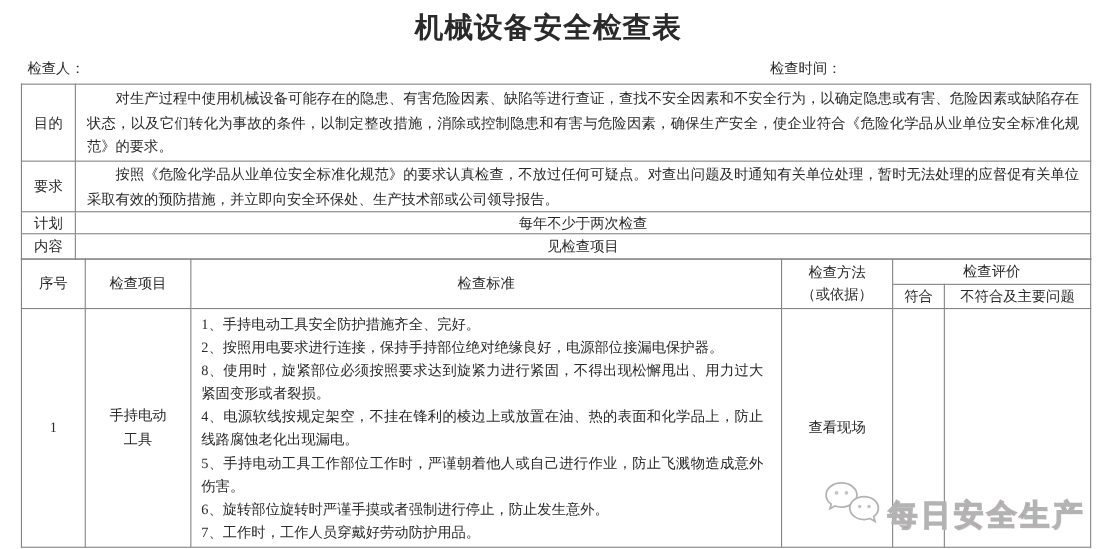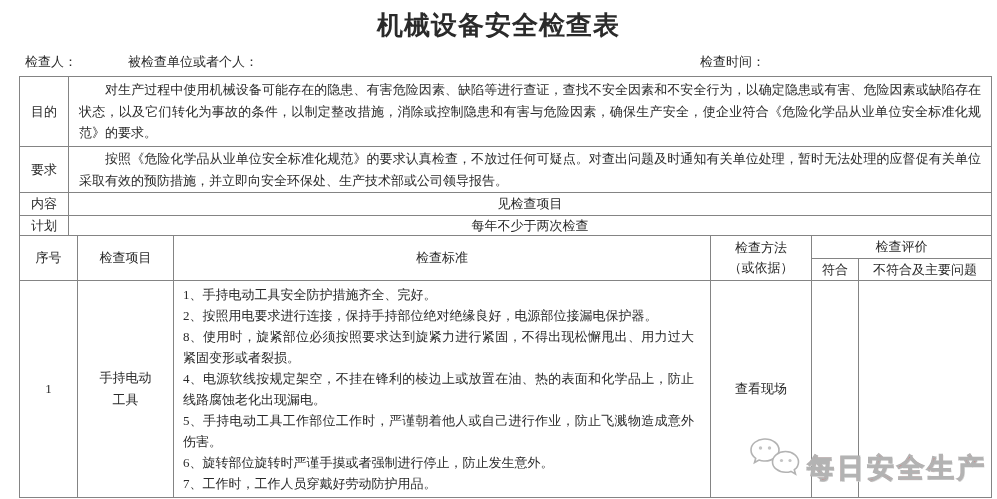--- a/index.html
+++ b/index.html
@@ -53,21 +53,20 @@
     margin-top:20px;
   }
 </style>
 </head>
 <body>
 
 <div class="page-title">机械设备安全检查表</div>
 
 <div class="info-bar">
   <span class="info-inspector">检查人：</span>
-  <span class="info-unit">被检查单位或者个人：</span>
   <span class="info-time">检查时间：</span>
 </div>
 
 <div class="tables">
 
   <table class="t1">
     <colgroup>
         <col style="width:49px">
         <col style="width:923px">
       </colgroup>
@@ -77,27 +76,27 @@
       <td>
             <div class="para">对生产过程中使用机械设备可能存在的隐患、有害危险因素、缺陷等进行查证，查找不安全因素和不安全行为，以确定隐患或有害、危险因素或缺陷存在状态，以及它们转化为事故的条件，以制定整改措施，消除或控制隐患和有害与危险因素，确保生产安全，使企业符合《危险化学品从业单位安全标准化规范》的要求。</div>
           </td>
     </tr>
     <tr style="height:43px">
       <td class="lbl">要求</td>
       <td>
             <div class="para">按照《危险化学品从业单位安全标准化规范》的要求认真检查，不放过任何可疑点。对查出问题及时通知有关单位处理，暂时无法处理的应督促有关单位采取有效的预防措施，并立即向安全环保处、生产技术部或公司领导报告。</div>
           </td>
     </tr>
+    <tr style="height:20px">
+      <td class="lbl">计划</td>
+      <td class="center-text">每年不少于两次检查</td>
+    </tr>
     <tr style="height:23px">
       <td class="lbl">内容</td>
       <td class="center-text">见检查项目</td>
-    </tr>
-    <tr style="height:20px">
-      <td class="lbl">计划</td>
-      <td class="center-text">每年不少于两次检查</td>
     </tr>
   </tbody>
     </table>
 
   <table class="t2">
     <colgroup>
       <col style="width:58px">
         <col style="width:96px">
         <col style="width:537px">
       <col style="width:101px">

